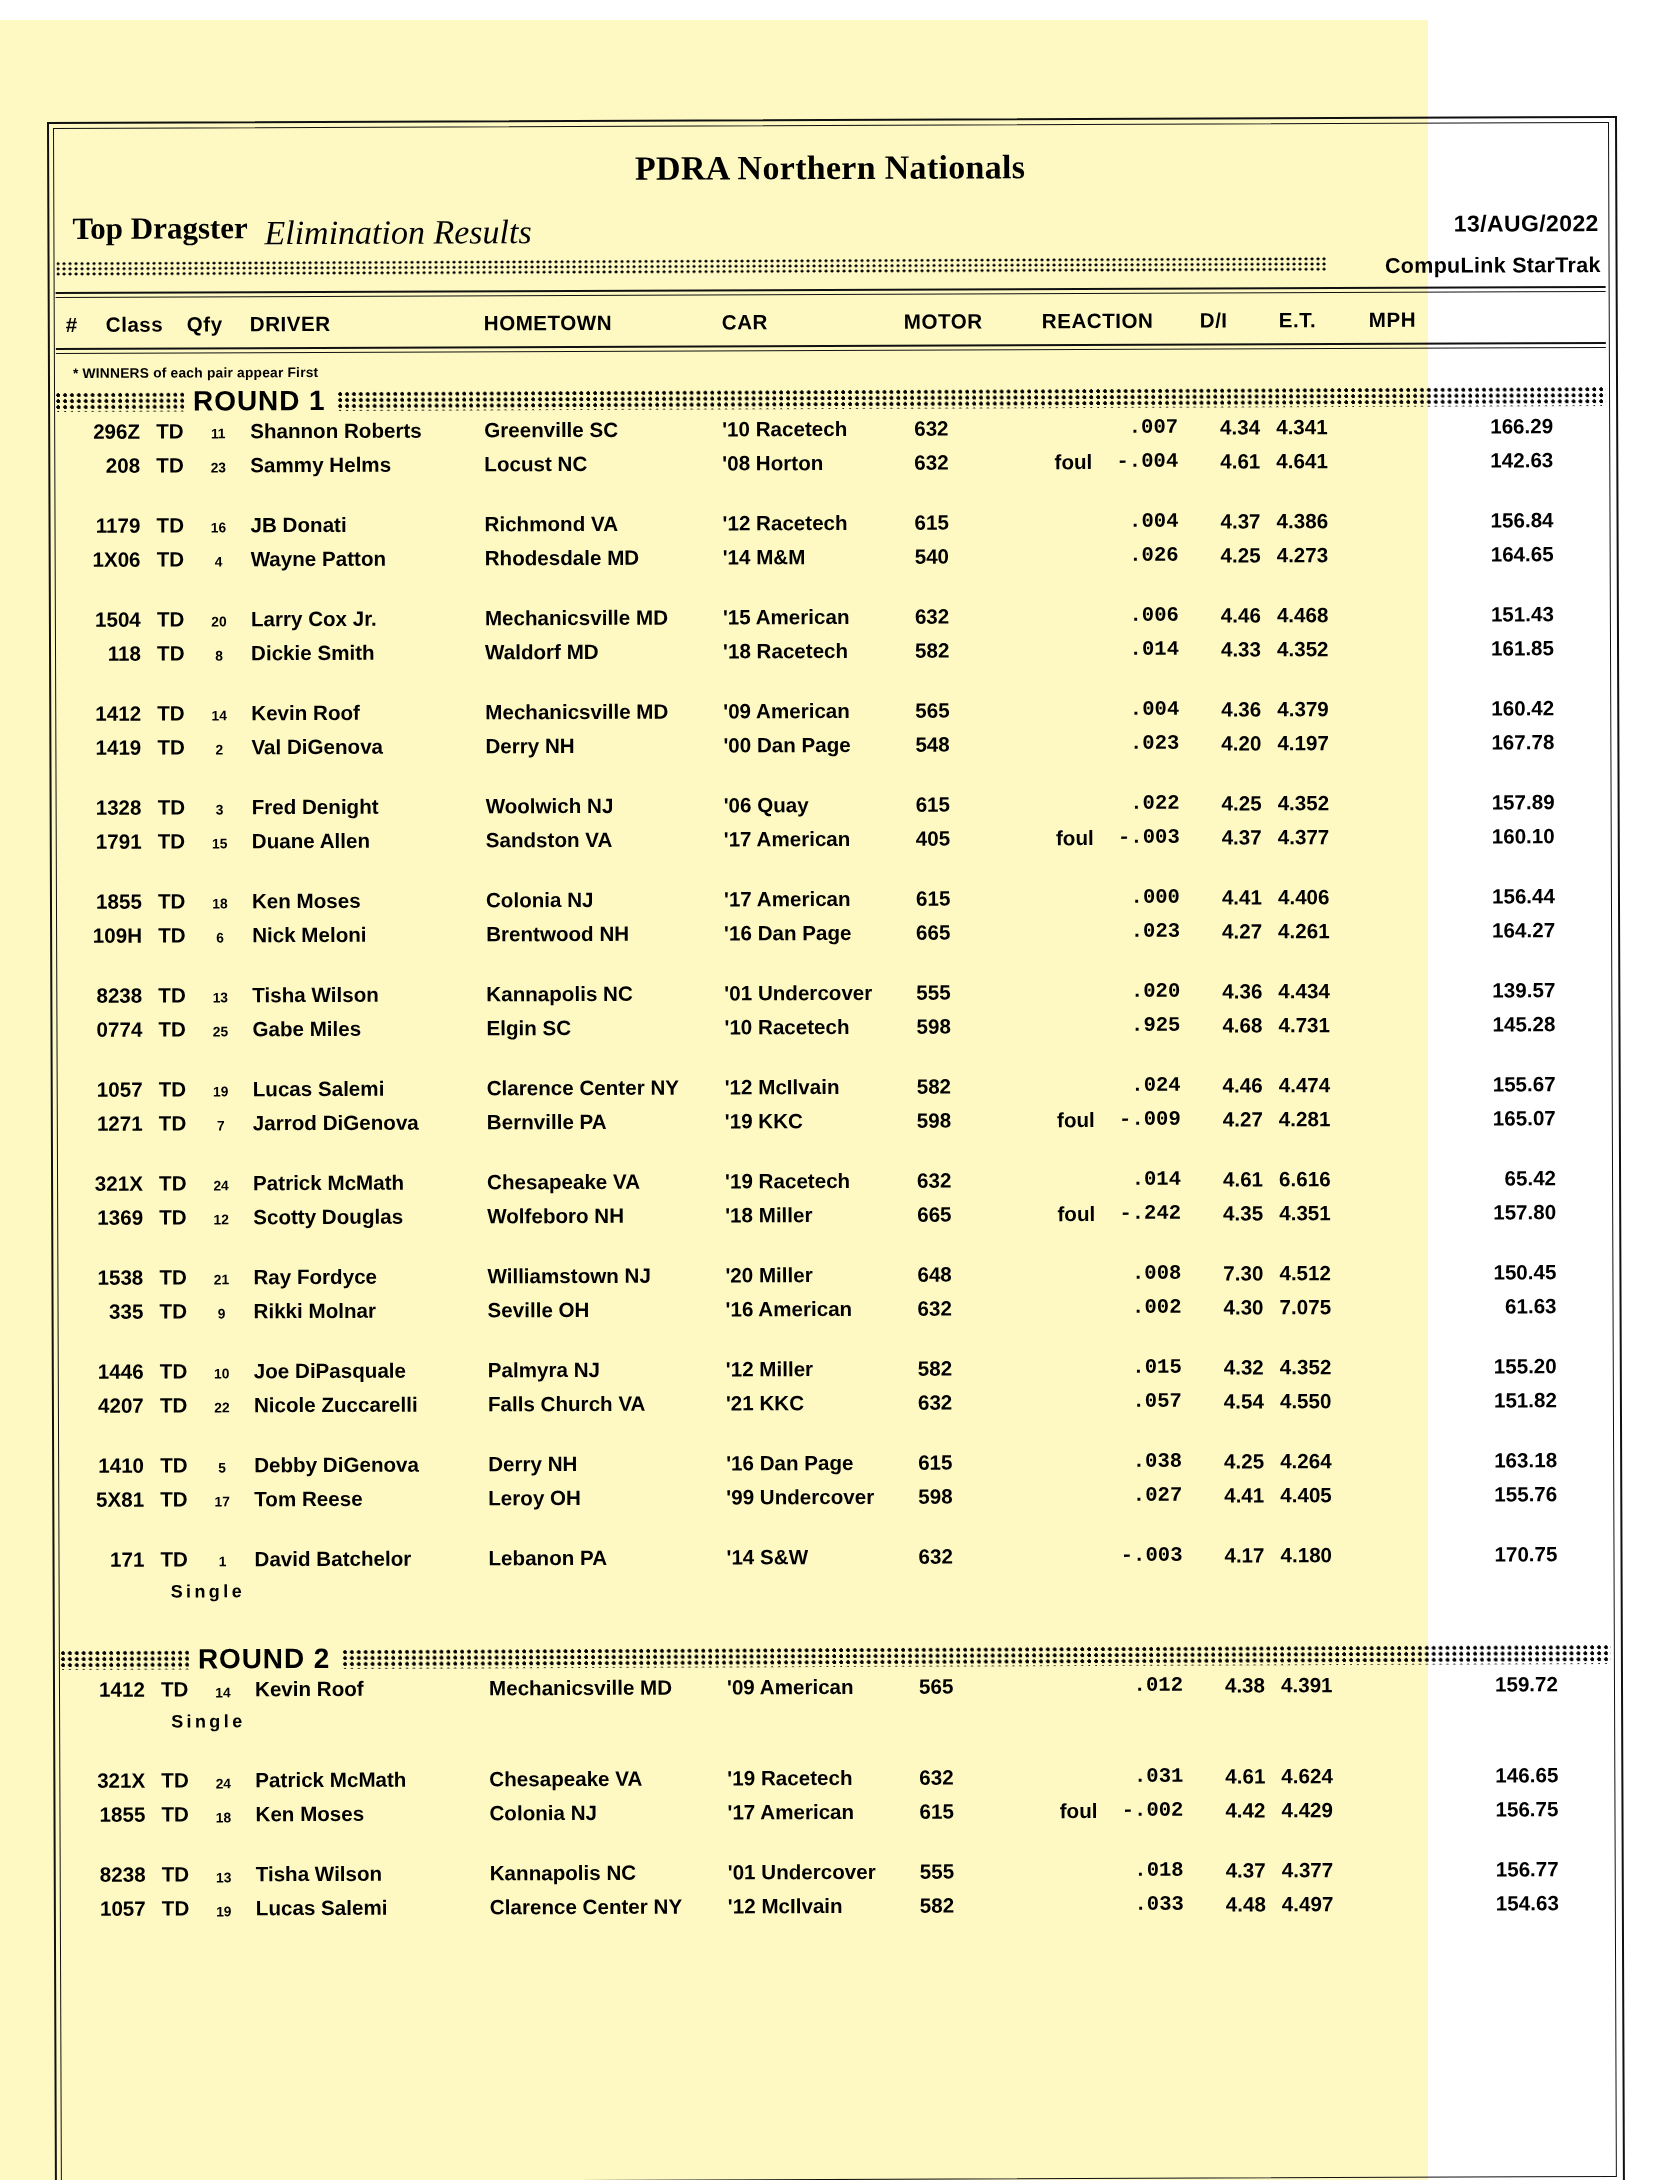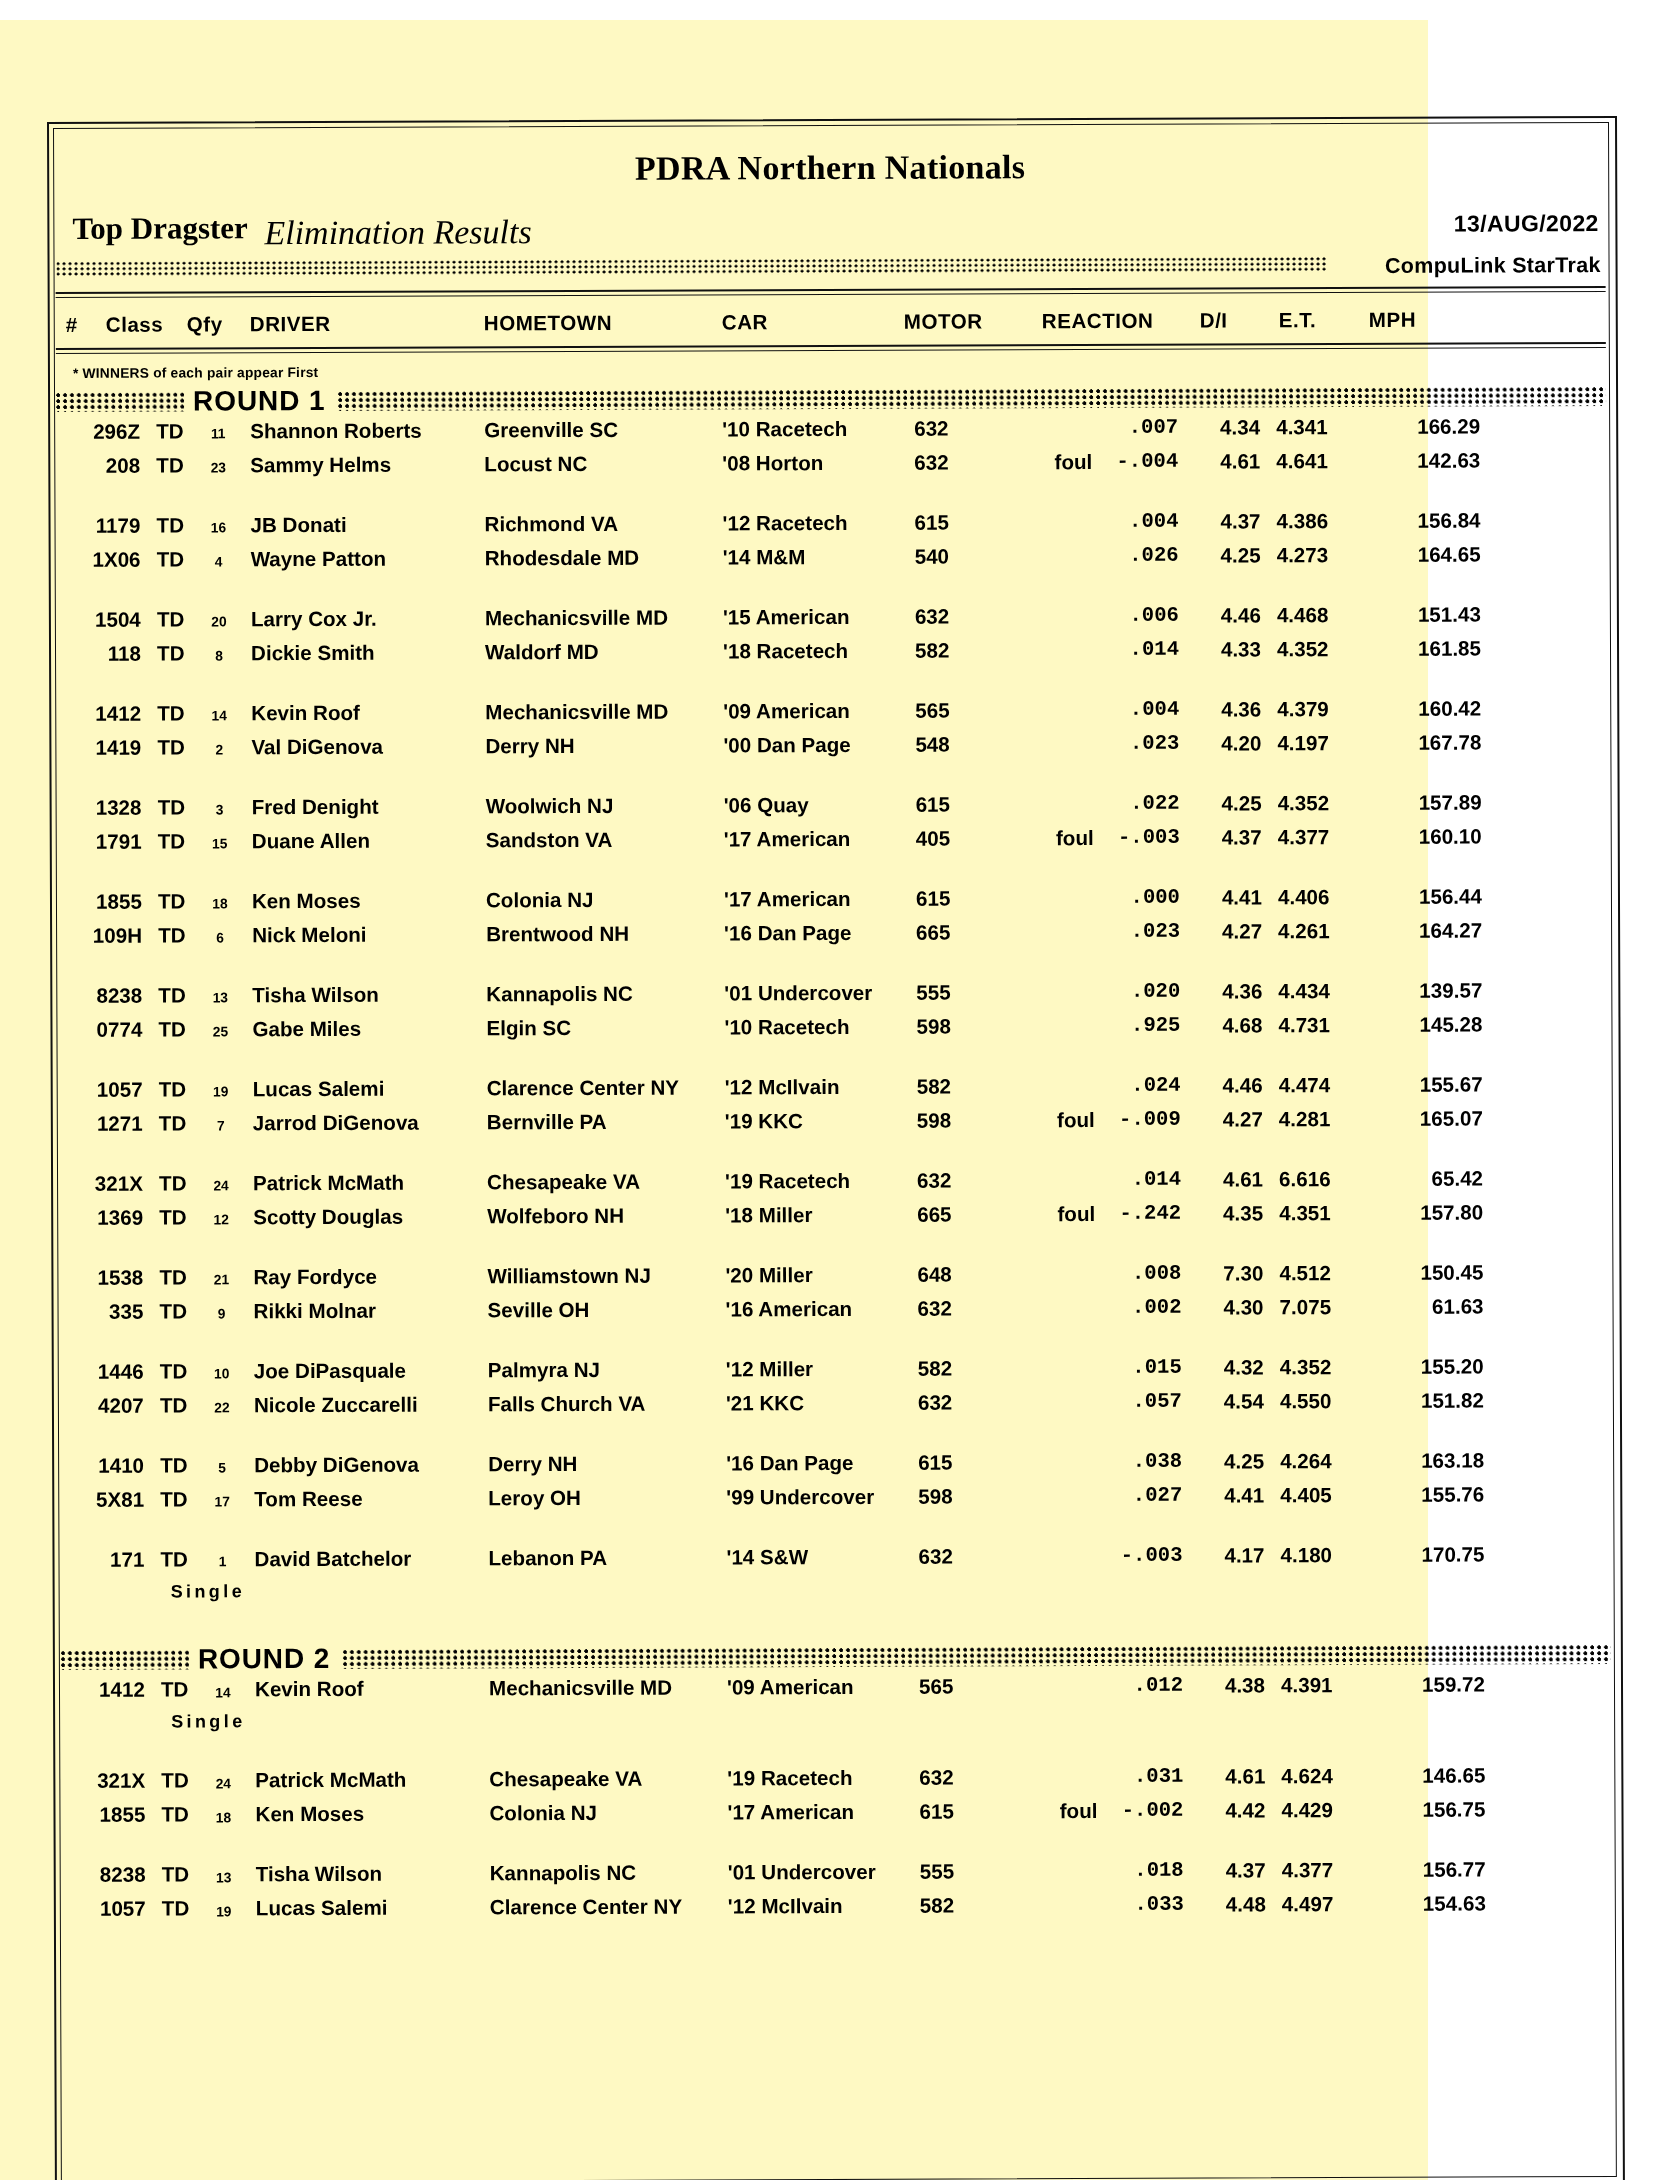--- a/index.html
+++ b/index.html
@@ -204,21 +204,21 @@
   .c-class  { left: 102px; }
   .c-qfy    { width: 38px;  left: 145px; text-align: center; font-size: 13.8px; top: 7.7px !important; }
   .c-driver { left: 196px; }
   .c-town   { left: 430px; }
   .c-car    { left: 668px; }
   .c-motor  { left: 860px; }
   .c-foul   { width: 62px;  left: 976px; text-align: right; font-weight: bold; }
   .c-react  { width: 79px;  left: 1045px; text-align: right; font-family: Liberation Mono, monospace; }
   .c-di     { width: 69px;  left: 1137px; text-align: right; }
   .c-et     { width: 86px; left: 1222px; text-align: left; }
-  .c-mph    { width: 103px; left: 1323px; text-align: right; }
+  .c-mph    { width: 103px; left: 1396px; text-align: right; }
 
   .gap { height: 26px; }
   .single-line {
     position: relative;
     height: 31px;
     font-size: 18px;
     font-weight: bold;
     letter-spacing: 3.4px;
   }
   .single-line > span {

